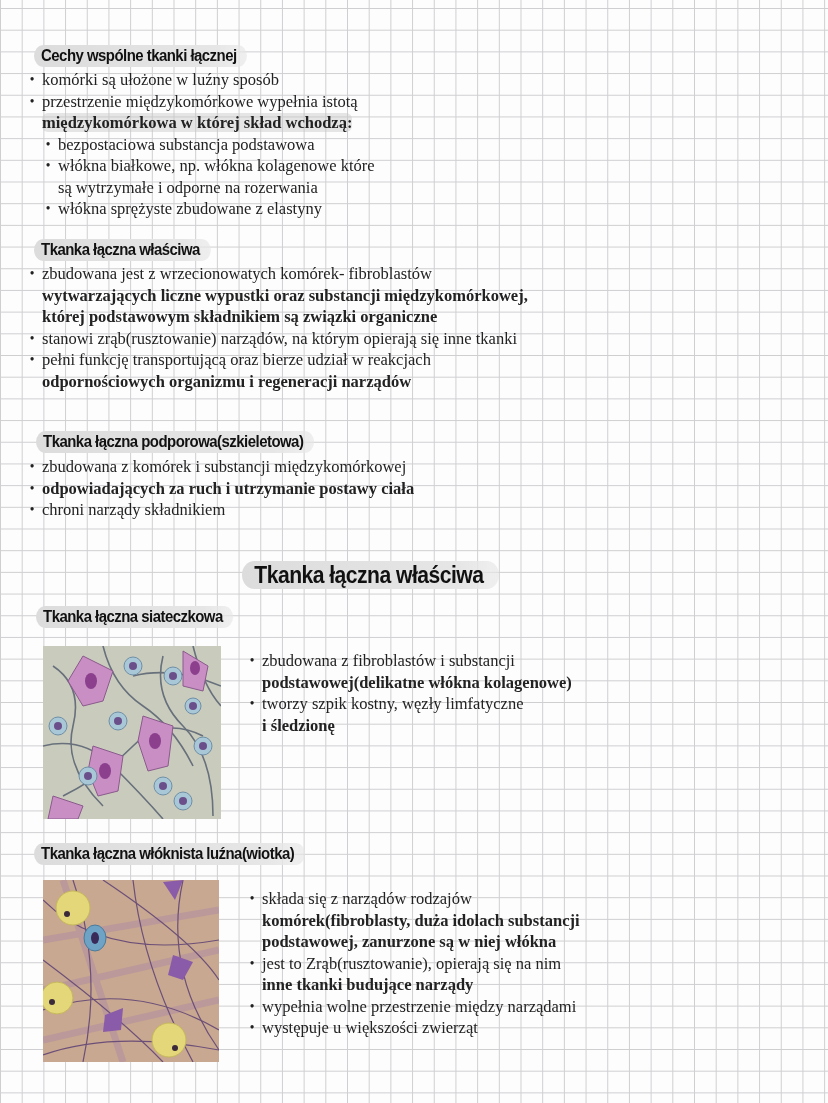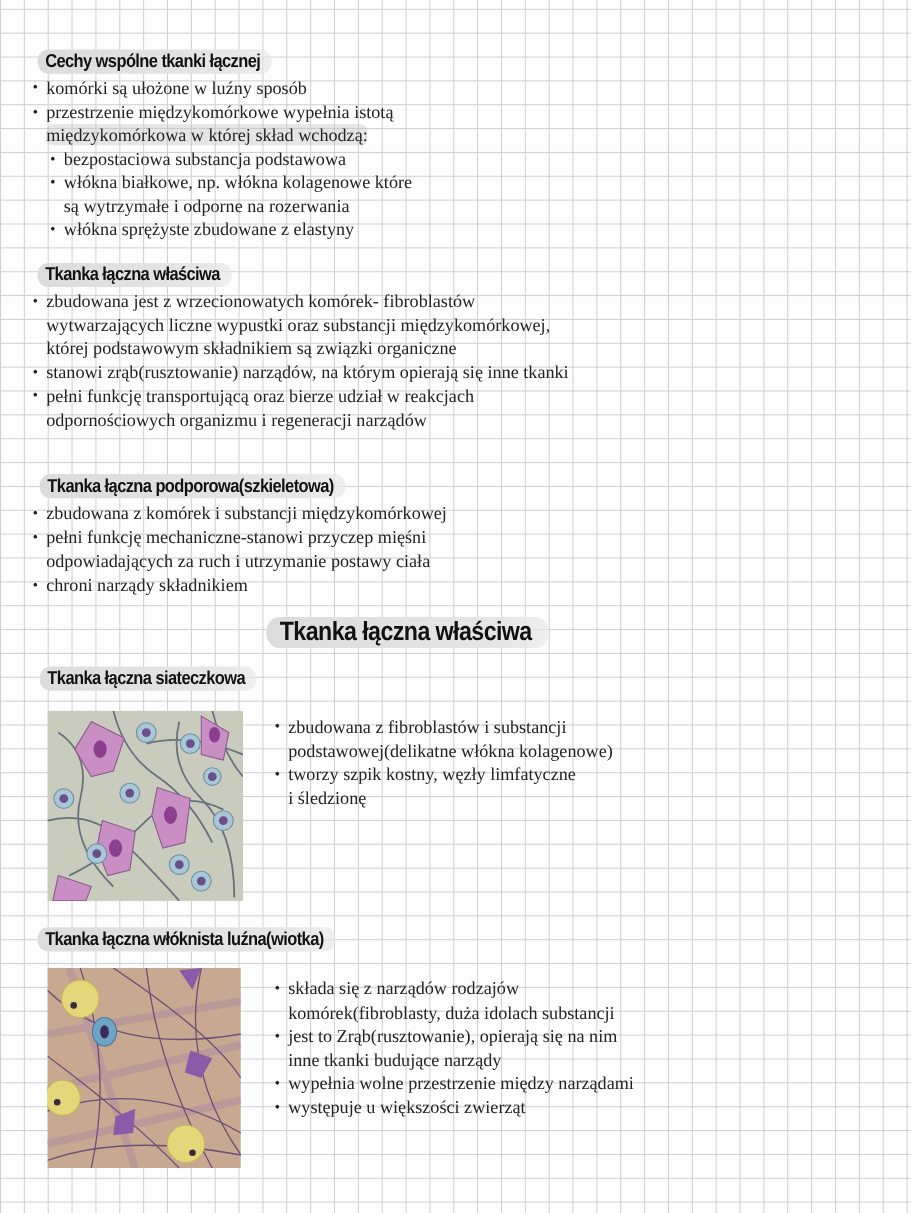--- a/index.html
+++ b/index.html
@@ -27,21 +27,21 @@
     height:28px; line-height:28px; font-size:24px; border-radius:14px;
     padding:0 18px 0 14px;
   }
   .block { position:absolute; font-size:16.5px; line-height:21.5px; }
   .item { position:relative; padding-left:12px; white-space:nowrap; }
   .item .bullet {
     position:absolute; left:0; top:0; font-size:12px; font-weight:bold;
   }
   .sub { padding-left:28px; }
   .sub .bullet { left:16px; }
-  .cont { padding-left:12px; white-space:nowrap; }
+  .cont { padding-left:12px; white-space:nowrap;font-weight:bold; }
   .sub-cont { padding-left:28px; white-space:nowrap; }
   .hl { background:rgba(200,200,200,0.45); border-radius:6px; }
   .img { position:absolute; overflow:hidden; }
 </style>
 </head>
 <body>
 
 <div class="heading" style="left:34px; top:45px;">Cechy wspólne tkanki łącznej</div>
 <div class="block" style="left:30px; top:69px;">
   <div class="item"><span class="bullet">•</span><span>komórki są ułożone w luźny sposób</span></div>
@@ -59,21 +59,21 @@
   <div class="cont">wytwarzających liczne wypustki oraz substancji międzykomórkowej,</div>
   <div class="cont">której podstawowym składnikiem są związki organiczne</div>
   <div class="item"><span class="bullet">•</span><span>stanowi zrąb(rusztowanie) narządów, na którym opierają się inne tkanki</span></div>
   <div class="item"><span class="bullet">•</span><span>pełni funkcję transportującą oraz bierze udział w reakcjach</span></div>
   <div class="cont">odpornościowych organizmu i regeneracji narządów</div>
 </div>
 
 <div class="heading" style="left:36px; top:431px;">Tkanka łączna podporowa(szkieletowa)</div>
 <div class="block" style="left:30px; top:456px;">
   <div class="item"><span class="bullet">•</span><span>zbudowana z  komórek i substancji międzykomórkowej</span></div>
-  <div class="item"><span class="bullet">•</span><span>pełni funkcję mechaniczne-stanowi przyczep mięśni</span></div>
+  <div class="item"><span class="bullet">•</span></div>
   <div class="cont">odpowiadających za ruch i utrzymanie postawy ciała</div>
   <div class="item"><span class="bullet">•</span><span>chroni narządy składnikiem</span></div>
 </div>
 
 <div class="heading big" style="left:242px; top:561px;">Tkanka łączna właściwa</div>
 
 <div class="heading" style="left:36px; top:606px;">Tkanka łączna siateczkowa</div>
 <div class="img" style="left:43px; top:646px; width:178px; height:173px;">
   <svg width="178" height="173" viewBox="0 0 178 173">
     <rect width="178" height="173" fill="#c9cbbd"></rect>
@@ -165,17 +165,18 @@
     <g fill="#8a5ba8">
       <path d="M120 2 L140 0 L132 20 Z"></path>
       <path d="M130 75 L150 82 L140 100 L125 95 Z"></path>
       <path d="M62 135 L80 128 L78 150 L60 152 Z"></path>
     </g>
   </svg>
 </div>
 <div class="block" style="left:250px; top:888px;">
   <div class="item"><span class="bullet">•</span><span>składa się z narządów rodzajów</span></div>
   <div class="cont">komórek(fibroblasty, duża idolach substancji</div>
+  <div class="cont">podstawowej, zanurzone są w niej włókna</div>
   <div class="item"><span class="bullet">•</span><span>jest to Zrąb(rusztowanie), opierają się na nim</span></div>
   <div class="cont">inne tkanki budujące narządy</div>
   <div class="item"><span class="bullet">•</span><span>wypełnia wolne przestrzenie między narządami</span></div>
   <div class="item"><span class="bullet">•</span><span>występuje u większości zwierząt</span></div>
 </div>
 
 </body></html>

